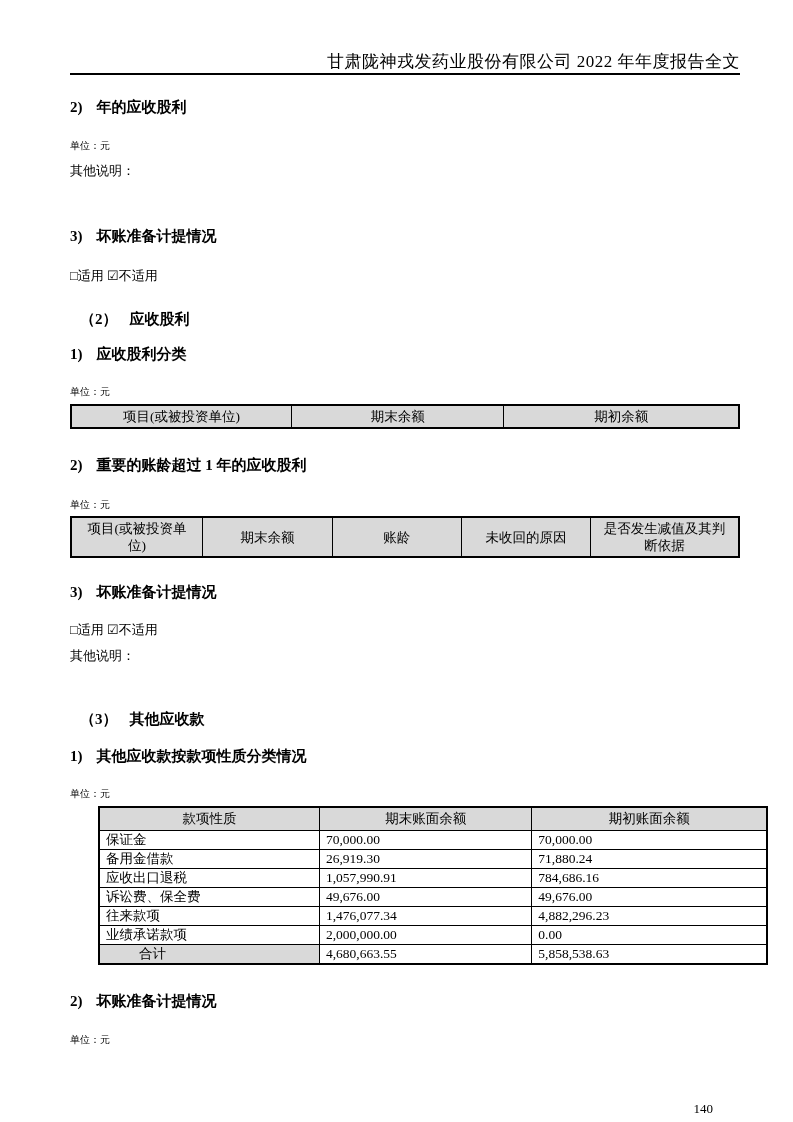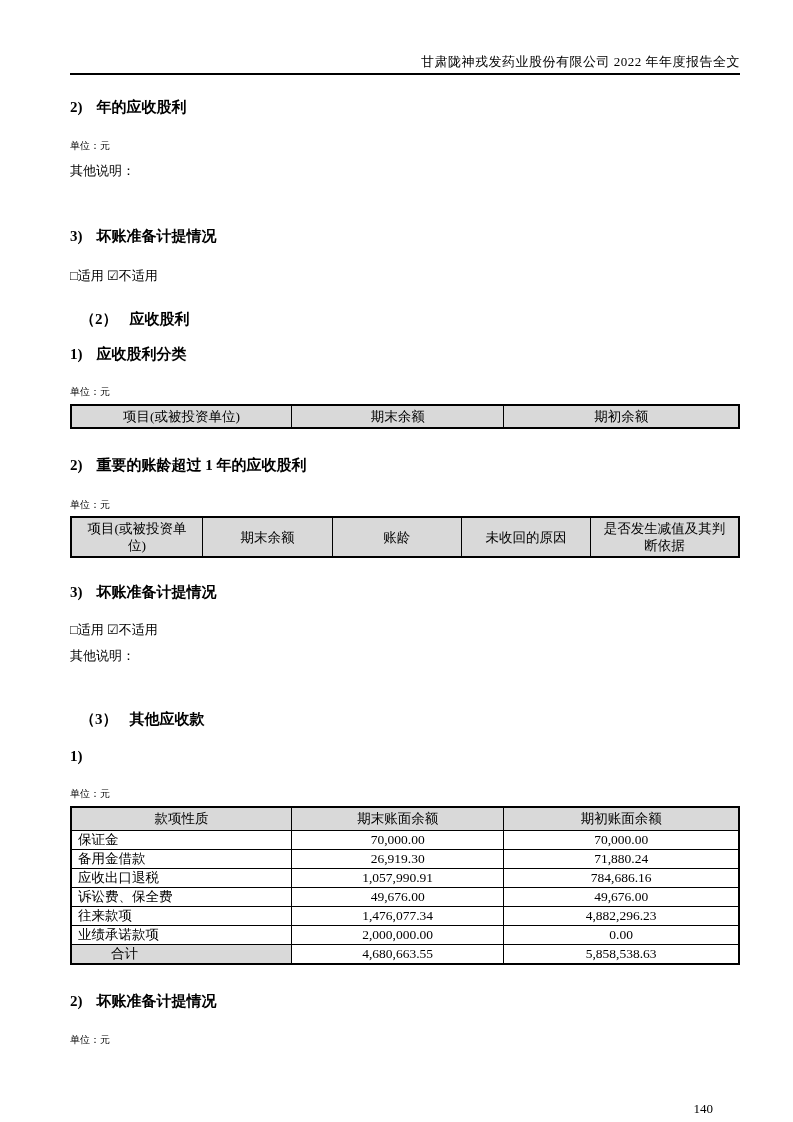--- a/index.html
+++ b/index.html
@@ -13,21 +13,21 @@
     position: relative;
     width: 793px; height: 1122px;
     background: #fff;
     overflow: hidden;
   }
   .content {
     padding: 54px 53px 0 70px;
   }
   .doc-header {
     text-align: right;
-    font-size: 13px;
+    font-size: 17px;
     line-height: 16px;
     letter-spacing: 0.5px;
   }
   .header-rule {
     margin-top: 3px;
     border: none;
     border-bottom: 2px solid #000;
     height: 0;
   }
   .heading {
@@ -71,21 +71,21 @@
     padding: 2px 10px;
   }
   table.tbl.t5 th { height: 38px; }
   table.tbl.t3 th { height: 23px; padding: 2px 6px; }
   table.tbl td {
     height: 18px;
     line-height: 16px;
     padding: 1px 6px;
   }
   td.c-label { text-align: left; }
-  td.c-num { text-align: center; padding-right: 8px; }
+  td.c-num { text-align: left; padding-right: 8px; }
   tr.total-row td.c-label { background: #d9d9d9; padding-left: 39px; }
   .page-num {
     position: absolute;
     top: 1101px;
     right: 80px;
     font-size: 13px;
     line-height: 15px;
   }
   
   .mt-h1   { margin-top: 23px; }
@@ -100,21 +100,21 @@
   .mt-t2   { margin-top: 4px; }
   .mt-h5   { margin-top: 27px; }
   .mt-unit3{ margin-top: 22px; }
   .mt-t3   { margin-top: 3px; }
   .mt-h6   { margin-top: 25px; }
   .mt-chk2 { margin-top: 20px; }
   .mt-note2{ margin-top: 10px; }
   .mt-h7   { margin-top: 46px; }
   .mt-h8   { margin-top: 18px; }
   .mt-unit4{ margin-top: 20px; }
-  .mt-t4   { margin-top: 4px; }
+  .mt-t4   { margin-top: 4px; margin-left: 28px; }
   .mt-h9   { margin-top: 27px; }
   .mt-unit5{ margin-top: 21px; }
 </style>
 </head>
 <body>
 
 <div class="page">
   <div class="content">
 
     <div class="doc-header">甘肃陇神戎发药业股份有限公司 2022 年年度报告全文</div>
@@ -198,20 +198,21 @@
     <div class="checkline mt-chk2">□适用 ☑不适用</div>
     <div class="note mt-note2">其他说明：</div>
 
     <div class="heading paren mt-h7">
       <span class="h-num">（3）</span>
       <span class="h-text">其他应收款</span>
     </div>
 
     <div class="heading mt-h8">
       <span class="h-num">1)</span>
+      <span class="h-text">其他应收款按款项性质分类情况</span>
     </div>
 
     <div class="unit-row mt-unit4">单位：元</div>
 
     <table class="tbl t3 mt-t4">
       <colgroup>
         <col style="width:33%">
           <col style="width:31.8%">
           <col style="width:35.2%">
       </colgroup>

